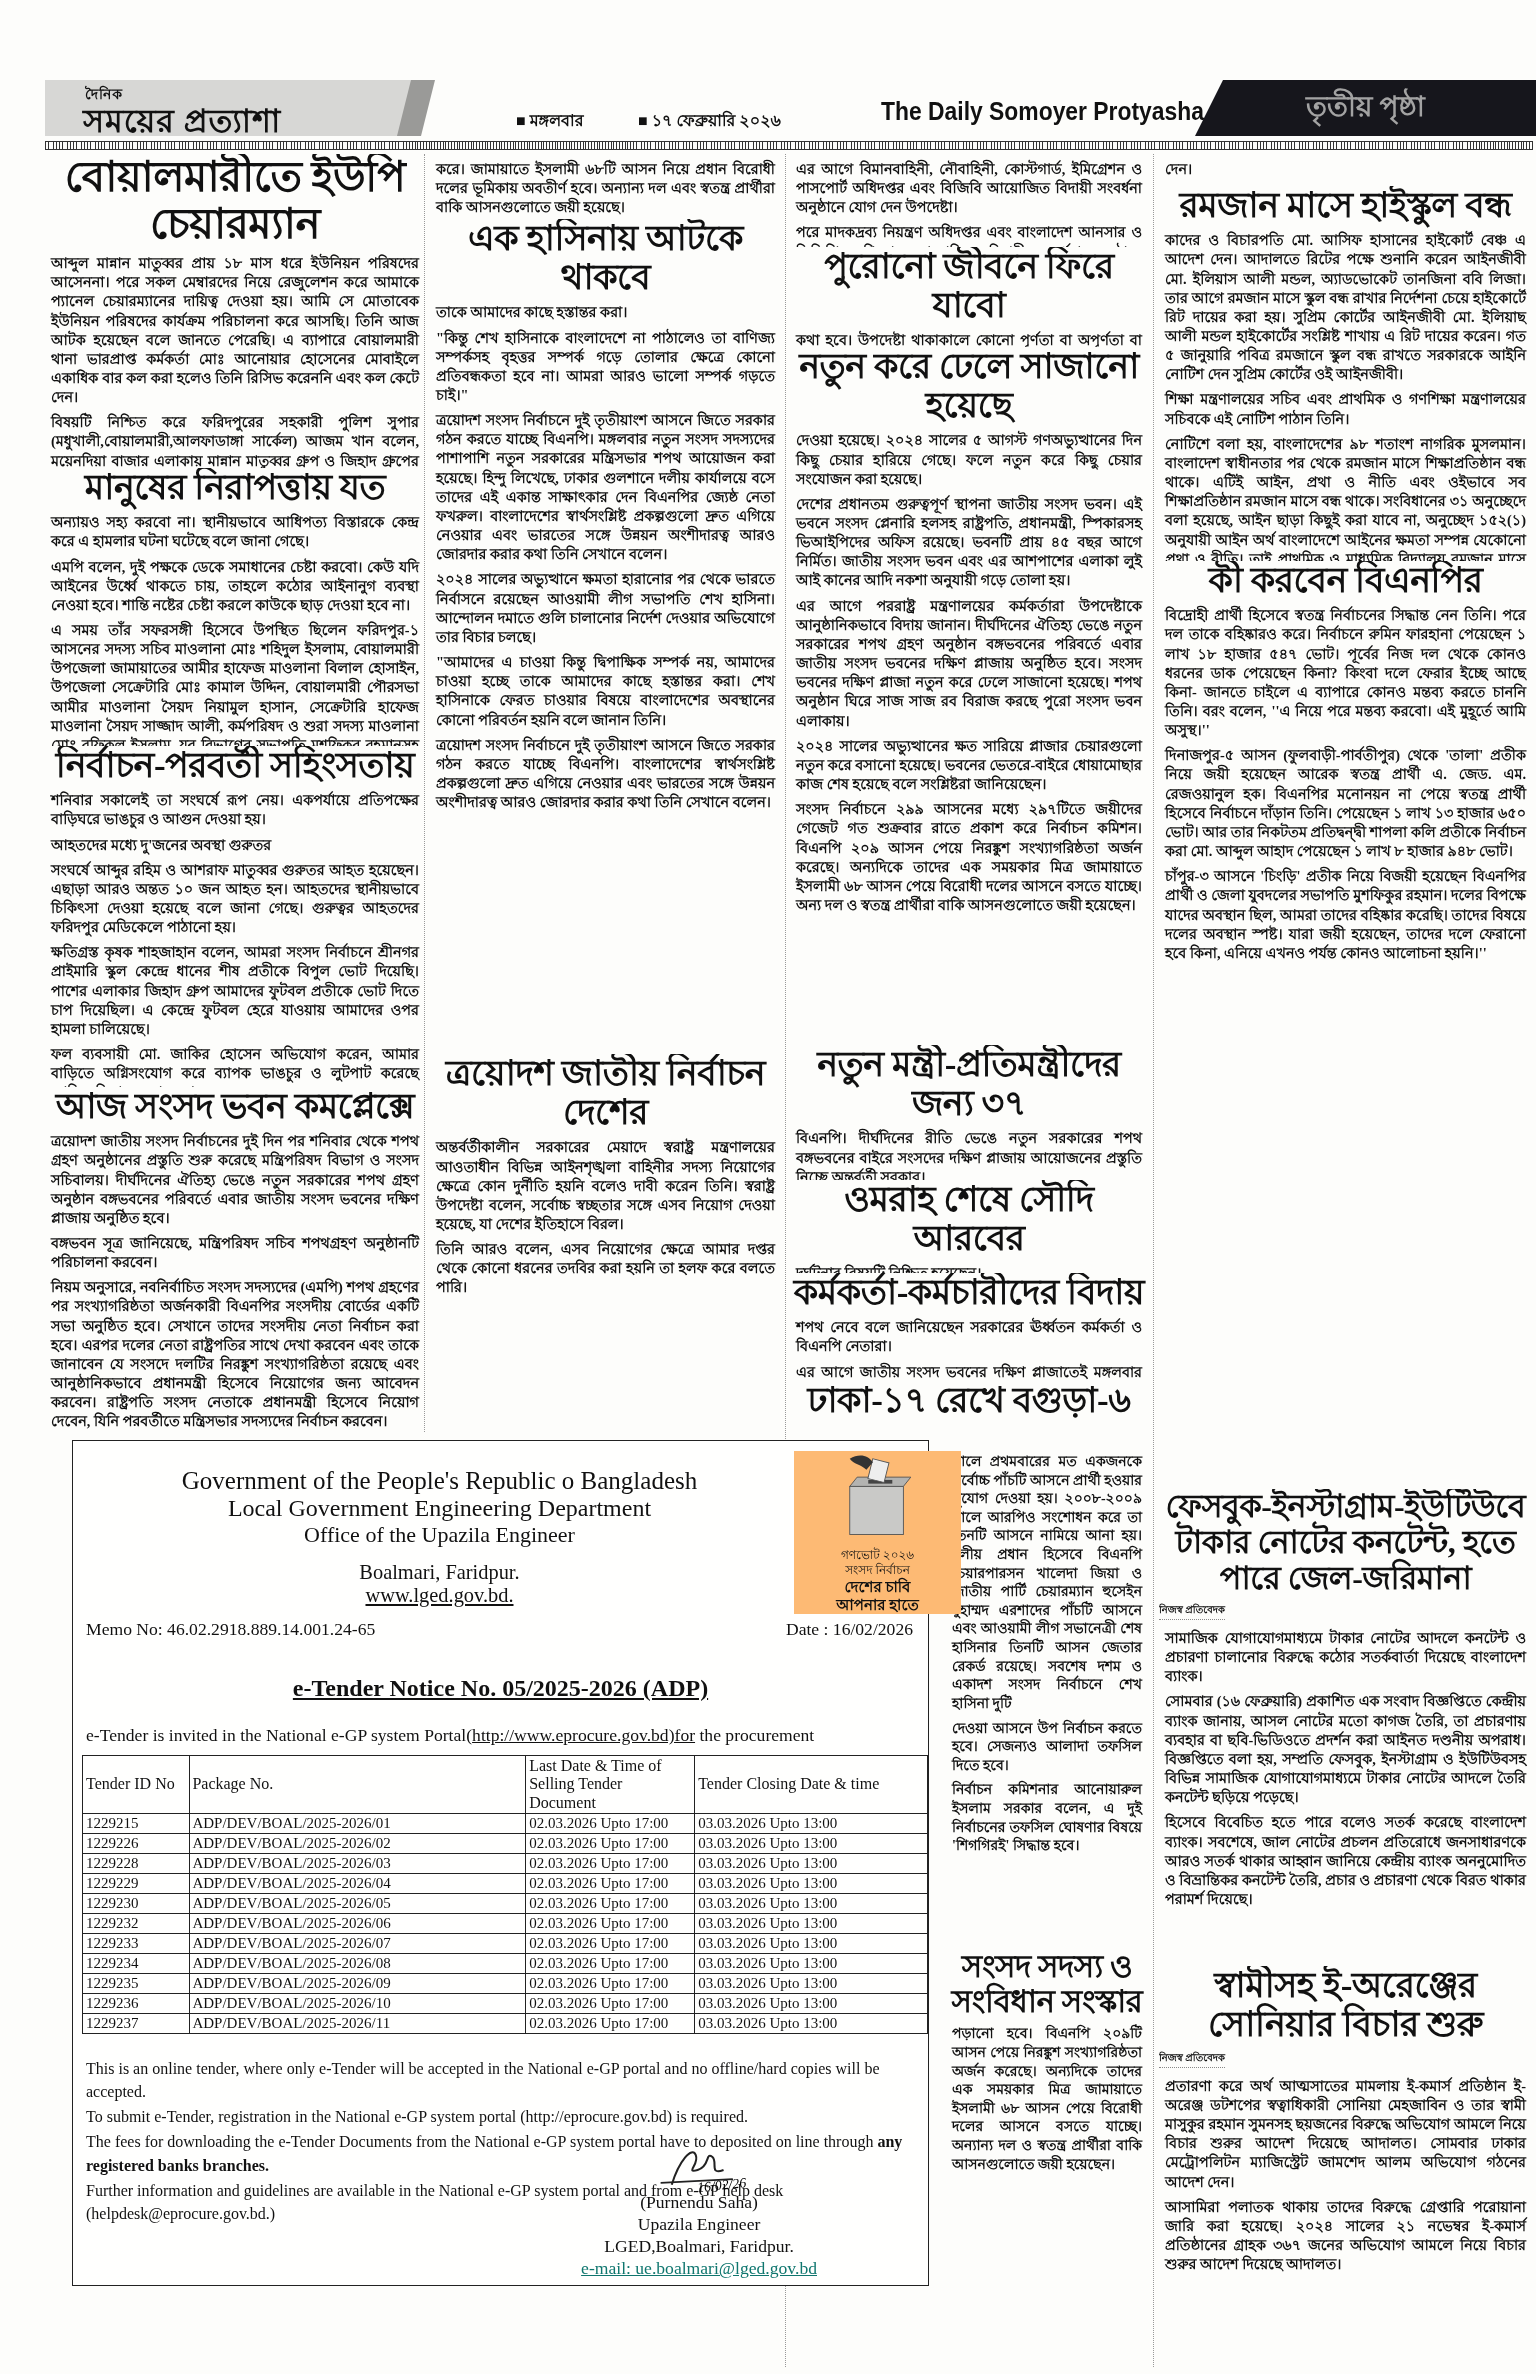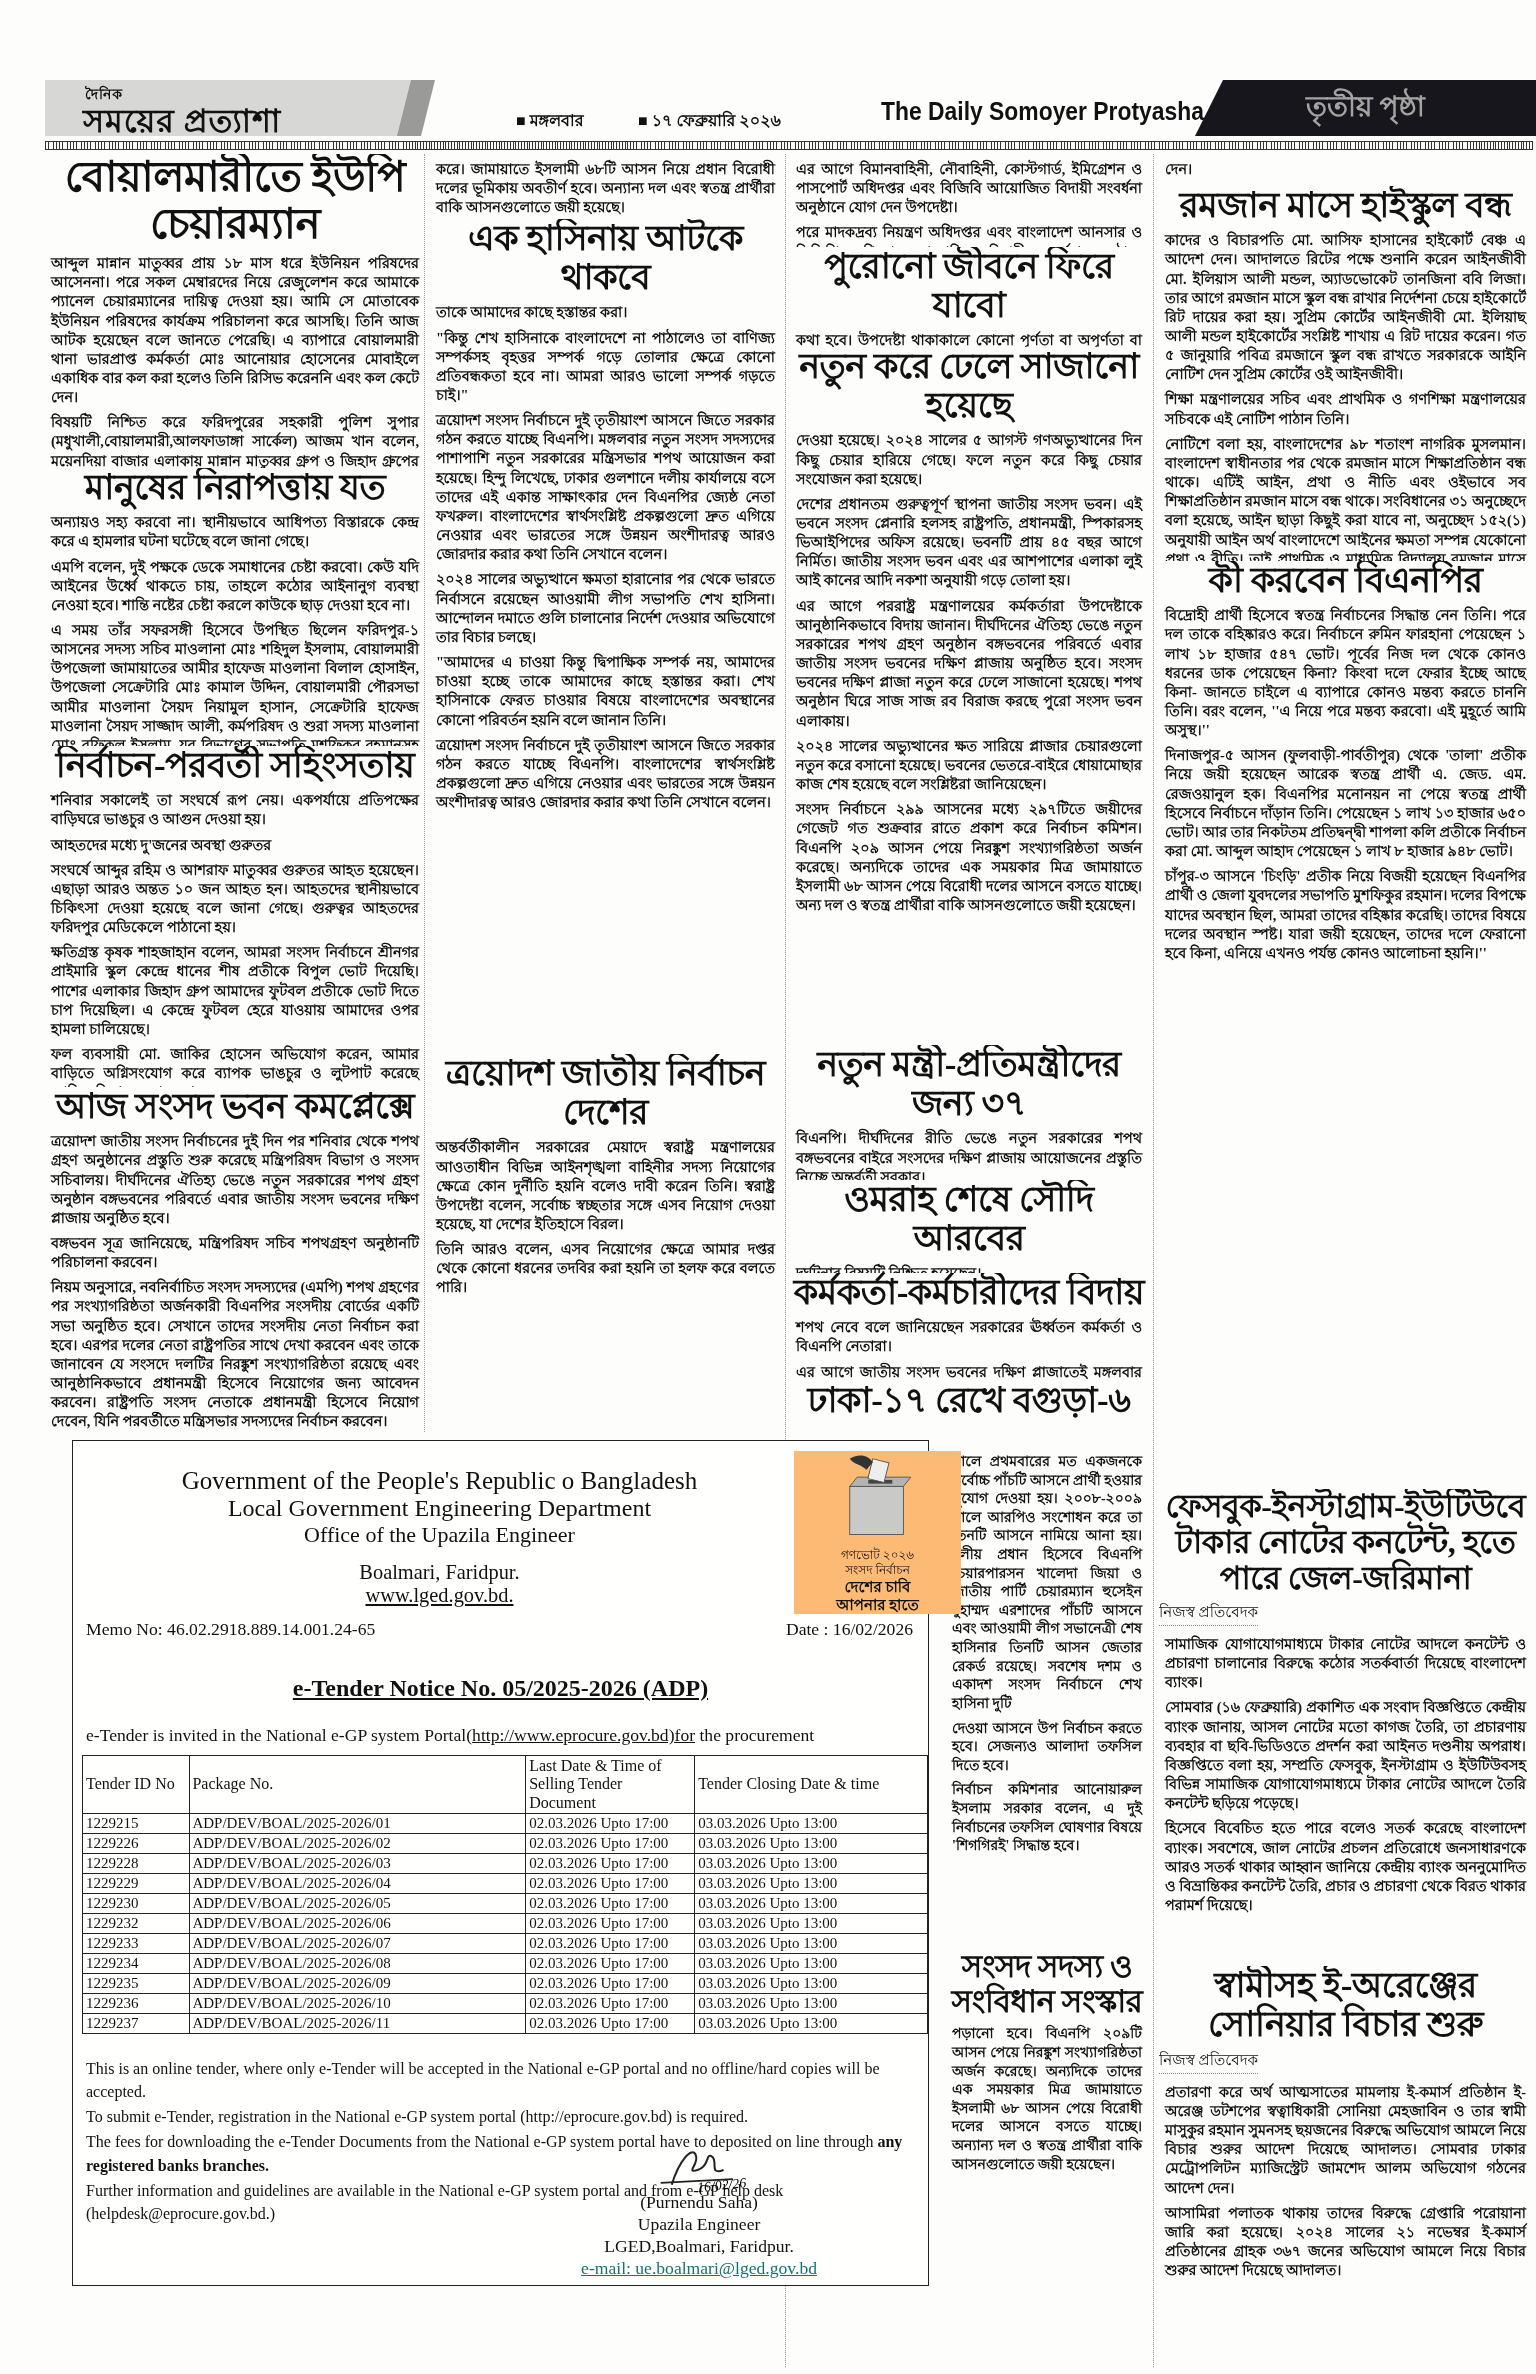--- a/index.html
+++ b/index.html
@@ -27,21 +27,21 @@
   .colC{left:790px;top:154px;width:358px;height:1284px;}
   .colE{left:946px;top:1447px;width:202px;height:928px;}
   .colD{left:1159px;top:154px;width:373px;height:2219px;}
   .vrule{position:absolute;width:0;border-left:0.9px dotted #999;}
   .vr-ab{left:424px;top:154px;height:1278px;}
   .vr-bc{left:785px;top:154px;height:2213px;}
   .vr-cd{left:1153px;top:154px;height:2213px;}
   .article{overflow:hidden;}
   .article h2{margin:0 0 3.7px;text-align:center;font-size:35px;line-height:1.12;font-weight:bold;letter-spacing:-0.5px;}
   .article p{margin:6px;text-align:justify;font-size:14.4px;line-height:1.33;font-weight:bold;}
-  .byline{font-weight:normal;font-size:15px;border-bottom:0.9px dotted #888;display:inline-block;margin-bottom:2.8px;}
+  .byline{font-weight:bold;font-size:10px;border-bottom:0.9px dotted #888;display:inline-block;margin-bottom:2.8px;}
   .art-A-0{height:314px}.art-A-1{height:278px}.art-A-2{height:341px}.art-A-3{height:345px}
   .art-A-0 h2{font-size:42px}
   .art-B-0{height:65px}.art-B-1{height:835px}.art-B-2{height:378px}
   .art-C-0{height:93px}.art-C-1{height:100px}.art-C-2{height:698px}.art-C-3{height:135px}
   .art-C-4{height:93px}.art-C-5{height:108px}.art-C-6{height:58px}
   .art-E-0{height:503px}.art-E-1{height:425px}
   .colE .article h2{font-size:31px}
   .colE .article p{font-size:14px;}
   .art-D-0{height:32px}.art-D-1{height:375px}.art-D-2{height:928px}.art-D-3{height:477px}.art-D-4{height:408px}
   .art-D-3 h2{font-size:32px;}

